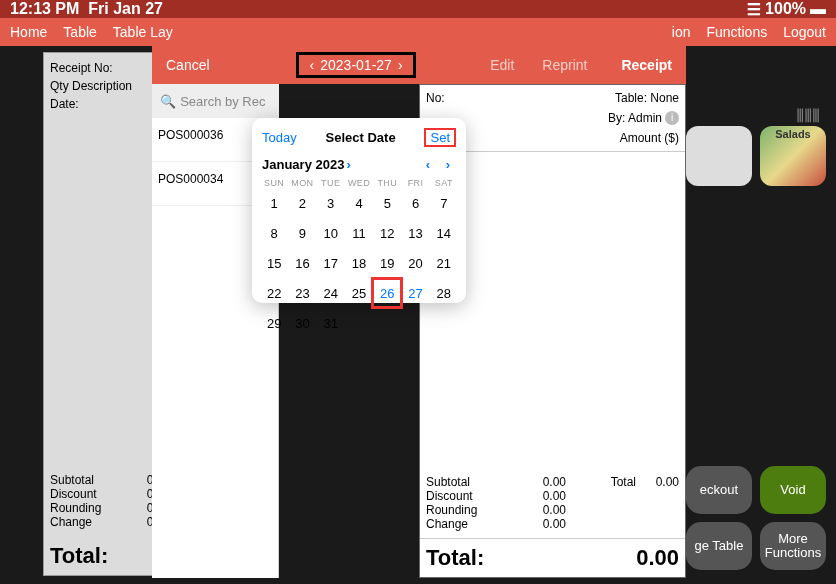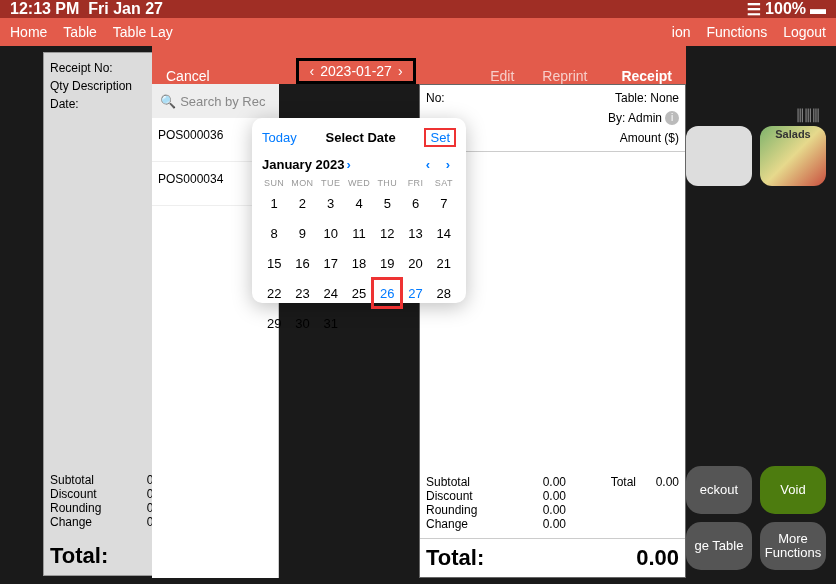--- a/index.html
+++ b/index.html
@@ -18,21 +18,21 @@
   .right-tiles { position: absolute; right: 10px; top: 80px; display: flex; gap: 8px; }
   .tile { width: 66px; height: 60px; border-radius: 12px; background: #ddd; position: relative; overflow: hidden; }
   .tile-salad { background: linear-gradient(135deg,#7db36b,#e6d98c,#c84f3f); }
   .tile-label { position: absolute; top: 2px; left: 0; right: 0; text-align: center; font-size: 11px; color: #333; font-weight: 600; }
   .right-buttons { position: absolute; right: 10px; bottom: 14px; display: grid; grid-template-columns: 66px 66px; grid-template-rows: 48px 48px; gap: 8px; }
   .rbtn { display: flex; align-items: center; justify-content: center; color: #fff; font-size: 13px; border-radius: 15px; text-align: center; line-height: 1.1; }
   .rbtn.gray { background: #555; }
   .rbtn.red { background: #4d7c0f; }
   .barcode-icon { position: absolute; right: 16px; top: 60px; font-size: 18px; color: #888; }
   
-  .modal-bar { position: absolute; left: 152px; top: 0; width: 534px; height: 38px; background: #e35b4b; display: flex; align-items: flex-end; color: #fff; font-size: 14px; padding: 0 14px; }
+  .modal-bar { position: absolute; left: 152px; top: 0; width: 534px; height: 38px; background: #e35b4b; display: flex; align-items: center; color: #fff; font-size: 14px; padding: 0 14px; }
   .modal-bar .mb-left { flex: 0 0 70px; }
   .modal-bar .mb-date { flex: 0 0 120px; display: flex; align-items: center; justify-content: center; gap: 6px; border: 3px solid #000; padding: 2px 4px; }
   .modal-bar .mb-center { flex: 1; display:flex; justify-content:center; }
   .modal-bar .mb-mid { color: rgba(255,255,255,0.7); margin: 0 14px; }
   .modal-bar .mb-receipt { font-weight: 600; margin-left: 20px;}
   .search-row { position: absolute; left: 152px; top: 38px; width: 127px; height: 34px; background: #eee; display: flex; align-items: center; padding: 0 8px; font-size: 13px; color: #888; }
   .receipts-list { position: absolute; left: 152px; top: 72px; width: 127px; height: 460px; background: #fff; border-right: 1px solid #ccc; font-size: 12px; }
   .rl-item { padding: 10px 6px; border-bottom: 1px solid #eee; height:44px; }
   .receipt-detail { position: absolute; left: 419px; top: 38px; width: 267px; height: 494px; background: #fff; border: 1px solid #666; font-size: 12px; }
   .rd-head { display: flex; justify-content: space-between; padding: 6px; }

